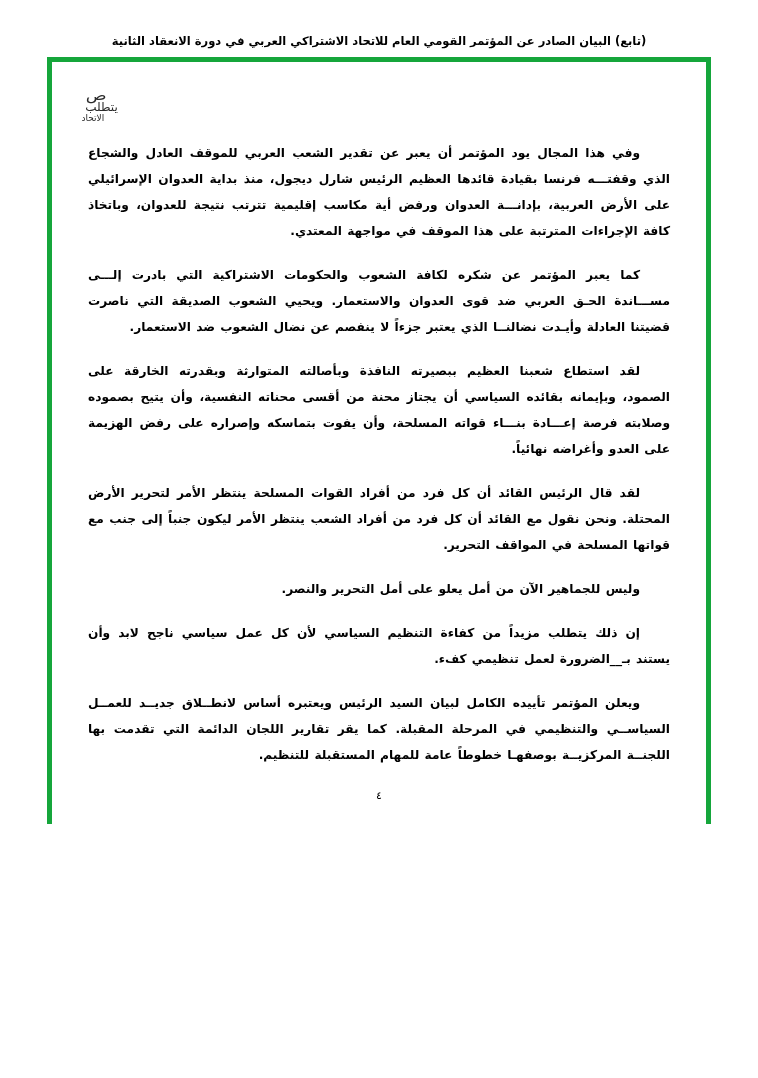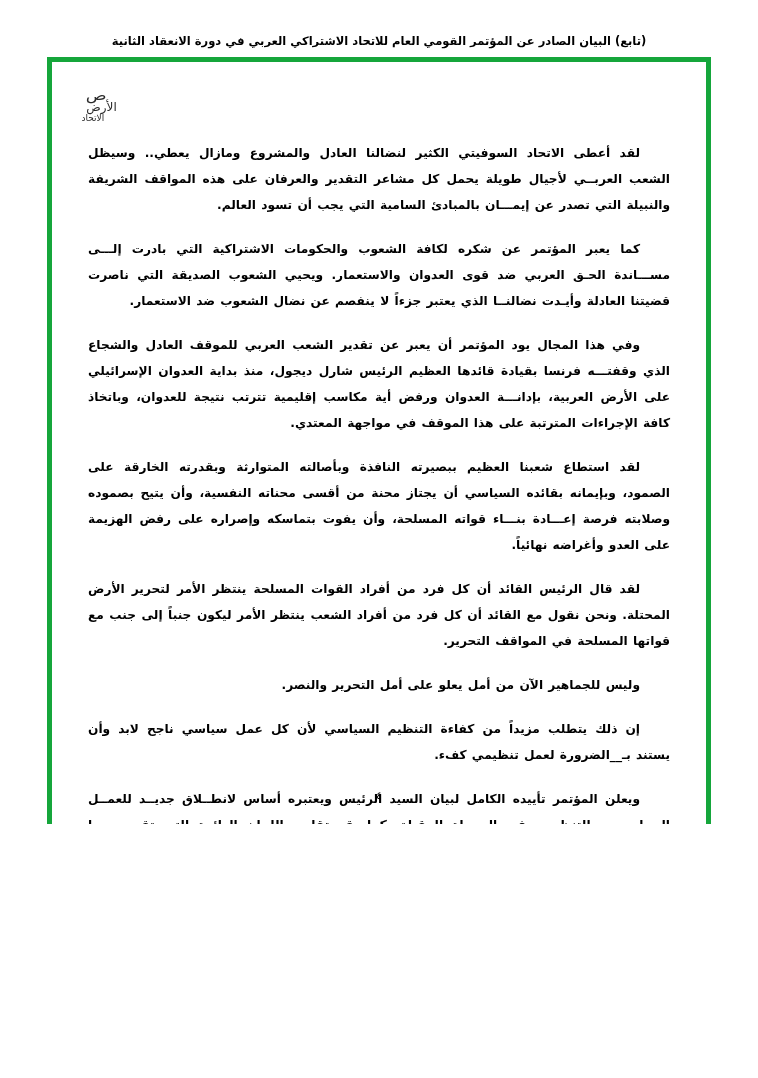--- a/index.html
+++ b/index.html
@@ -125,29 +125,28 @@
 
 <div class="page">
 
   <div class="header-line">(تابع) البيان الصادر عن المؤتمر القومي العام للاتحاد الاشتراكي العربي في دورة الانعقاد الثانية</div>
 
   <div class="frame">
 
     <div class="emblem">
       <span class="emblem-mark">
         <span class="top">ص</span>
-        <span class="mid">الأرض</span>
+        <span class="mid">يتطلب</span>
         <span class="bot">الاتحاد</span>
       </span>
     </div>
 
     <div class="body-area">
-      <p class="para">لقد أعطى الاتحاد السوفيتي الكثير لنضالنا العادل والمشروع ومازال يعطي.. وسيظل الشعب العربــي لأجيال طويلة يحمل كل مشاعر التقدير والعرفان على هذه المواقف الشريفة والنبيلة التي تصدر عن إيمـــان بالمبادئ السامية التي يجب أن تسود العالم.</p>
+      <p class="para">وفي هذا المجال يود المؤتمر أن يعبر عن تقدير الشعب العربي للموقف العادل والشجاع الذي وقفتـــه فرنسا بقيادة قائدها العظيم الرئيس شارل ديجول، منذ بداية العدوان الإسرائيلي على الأرض العربية، بإدانـــة العدوان ورفض أية مكاسب إقليمية تترتب نتيجة للعدوان، وباتخاذ كافة الإجراءات المترتبة على هذا الموقف في مواجهة المعتدي.</p>
       <p class="para">كما يعبر المؤتمر عن شكره لكافة الشعوب والحكومات الاشتراكية التي بادرت إلـــى مســـاندة الحـق العربي ضد قوى العدوان والاستعمار. ويحيي الشعوب الصديقة التي ناصرت قضيتنا العادلة وأيـدت نضالنــا الذي يعتبر جزءاً لا ينفصم عن نضال الشعوب ضد الاستعمار.</p>
-      <p class="para">وفي هذا المجال يود المؤتمر أن يعبر عن تقدير الشعب العربي للموقف العادل والشجاع الذي وقفتـــه فرنسا بقيادة قائدها العظيم الرئيس شارل ديجول، منذ بداية العدوان الإسرائيلي على الأرض العربية، بإدانـــة العدوان ورفض أية مكاسب إقليمية تترتب نتيجة للعدوان، وباتخاذ كافة الإجراءات المترتبة على هذا الموقف في مواجهة المعتدي.</p>
       <p class="para">لقد استطاع شعبنا العظيم ببصيرته النافذة وبأصالته المتوارثة وبقدرته الخارقة على الصمود، وبإيمانه بقائده السياسي أن يجتاز محنة من أقسى محناته النفسية، وأن يتيح بصموده وصلابته فرصة إعـــادة بنـــاء قواته المسلحة، وأن يفوت بتماسكه وإصراره على رفض الهزيمة على العدو وأغراضه نهائياً.</p>
       <p class="para">لقد قال الرئيس القائد أن كل فرد من أفراد القوات المسلحة ينتظر الأمر لتحرير الأرض المحتلة. ونحن نقول مع القائد أن كل فرد من أفراد الشعب ينتظر الأمر ليكون جنباً إلى جنب مع قواتها المسلحة في المواقف التحرير.</p>
       <p class="para">وليس للجماهير الآن من أمل يعلو على أمل التحرير والنصر.</p>
       <p class="para">إن ذلك يتطلب مزيداً من كفاءة التنظيم السياسي لأن كل عمل سياسي ناجح لابد وأن يستند بـ__الضرورة لعمل تنظيمي كفء.</p>
       <p class="para">ويعلن المؤتمر تأييده الكامل لبيان السيد الرئيس ويعتبره أساس لانطــلاق جديــد للعمــل السياســي والتنظيمي في المرحلة المقبلة. كما يقر تقارير اللجان الدائمة التي تقدمت بها اللجنــة المركزيــة بوصفهـا خطوطاً عامة للمهام المستقبلة للتنظيم.</p>
     </div>
 
   </div>
 
   <div class="footer-page">٤</div>

